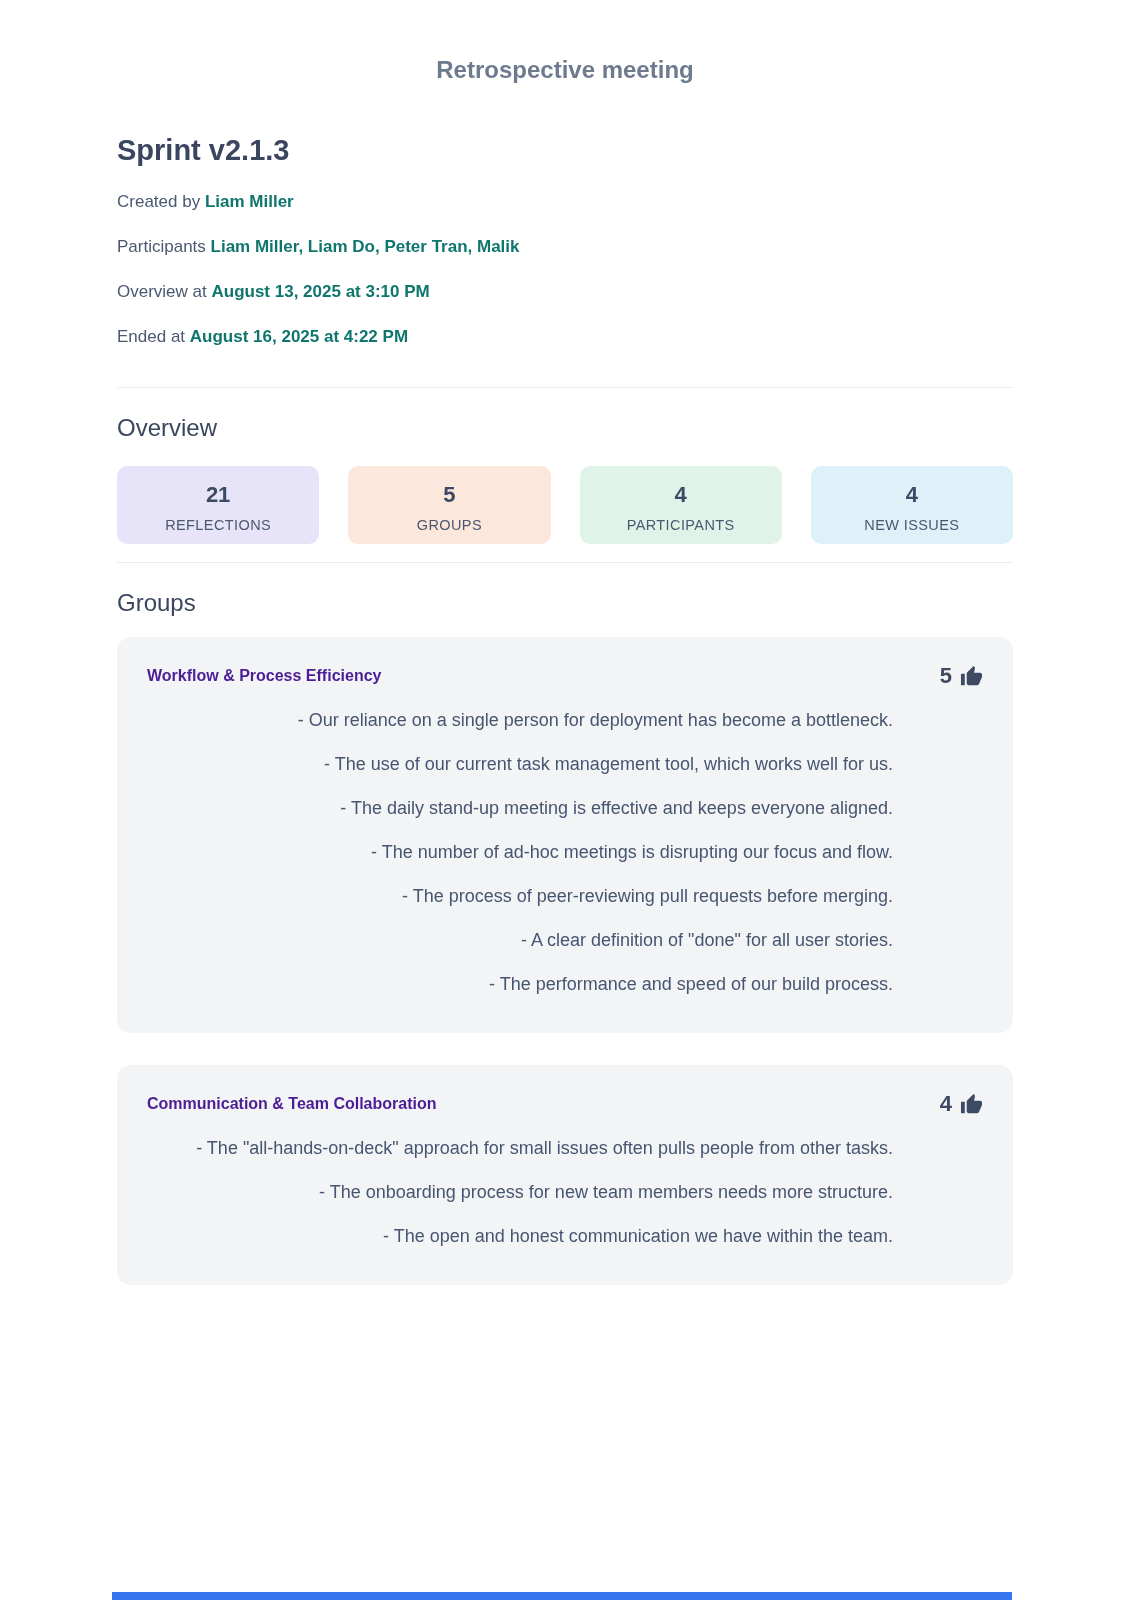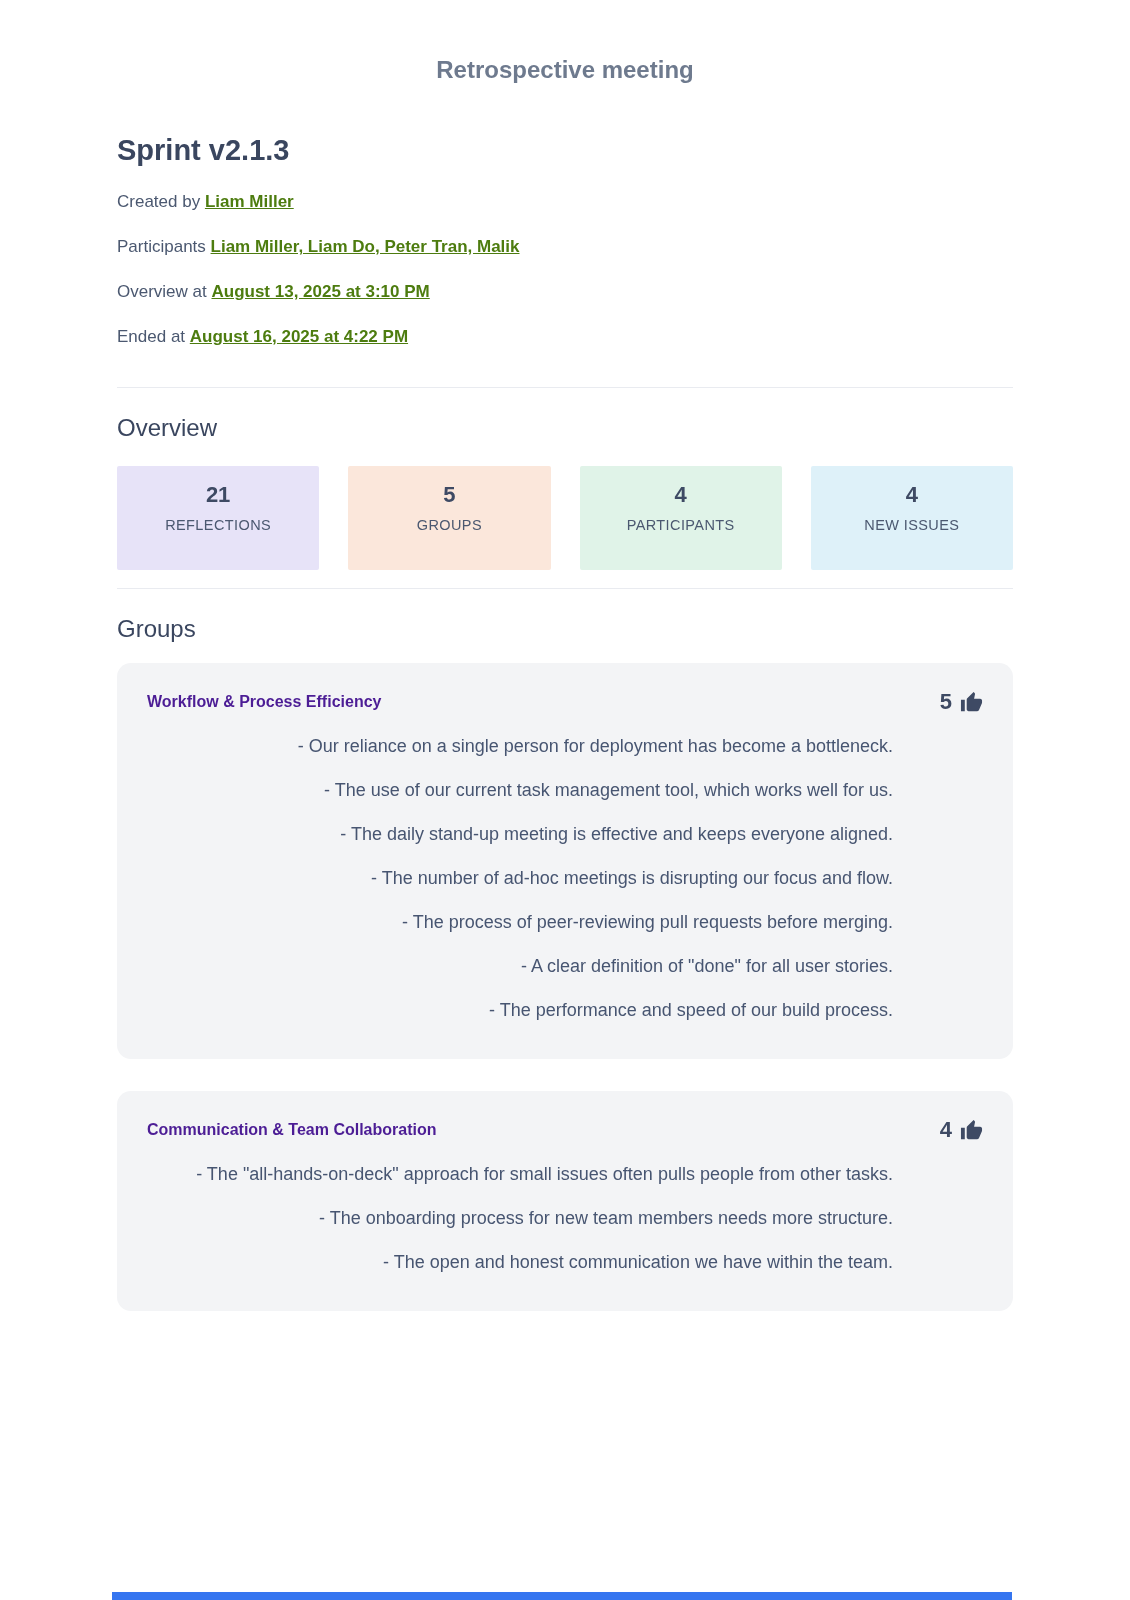--- a/index.html
+++ b/index.html
@@ -16,29 +16,29 @@
     text-align:center;
     font-size:24px;font-weight:600;
     color:#6e7a8e;
   }
   .sprint-title{
     margin-top:50px;
     font-size:29px;font-weight:700;
     color:#3a465f;
   }
   .meta{margin-top:25px;font-size:17px;color:#4b5870;}
-  .meta .strong{font-weight:700;color:#4d7c0f;text-decoration:underline;}
+  .meta .strong{font-weight:700;color:#0f766e;}
   .divider{border:none;border-top:1px solid #e9ebf0;margin:40px 0 0;height:0;}
   .section-heading{
     font-size:24px;font-weight:400;color:#3a465f;
     margin-top:26px;
   }
   .stats{display:flex;gap:29px;margin-top:24px;}
   .stat{
-    flex:1;height:104px;border-radius:2px;
+    flex:1;height:78px;border-radius:10px;
     text-align:center;padding-top:16px;box-sizing:border-box;
   }
   .stat-value{font-size:22px;font-weight:700;color:#3e4a64;}
   .stat-label{margin-top:9px;font-size:14.5px;letter-spacing:0.4px;color:#4b5870;}
   .stat.purple{background:#e7e3f8;}
   .stat.peach{background:#fbe7db;}
   .stat.green{background:#e0f3e8;}
   .stat.cyan{background:#def1f9;}
   .group-card{
     background:#f3f4f6;border-radius:14px;

